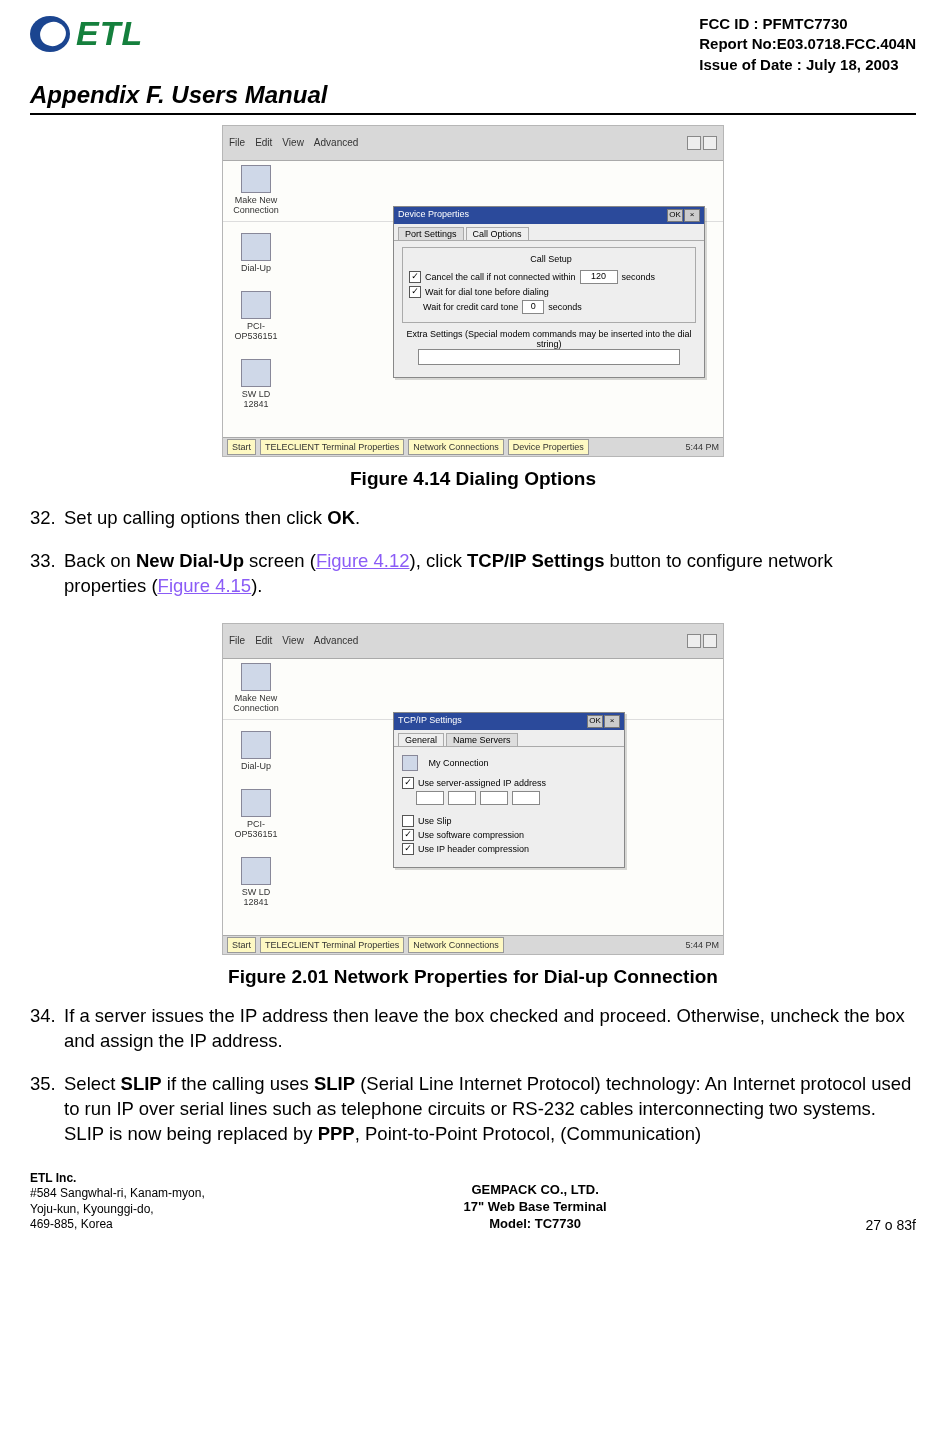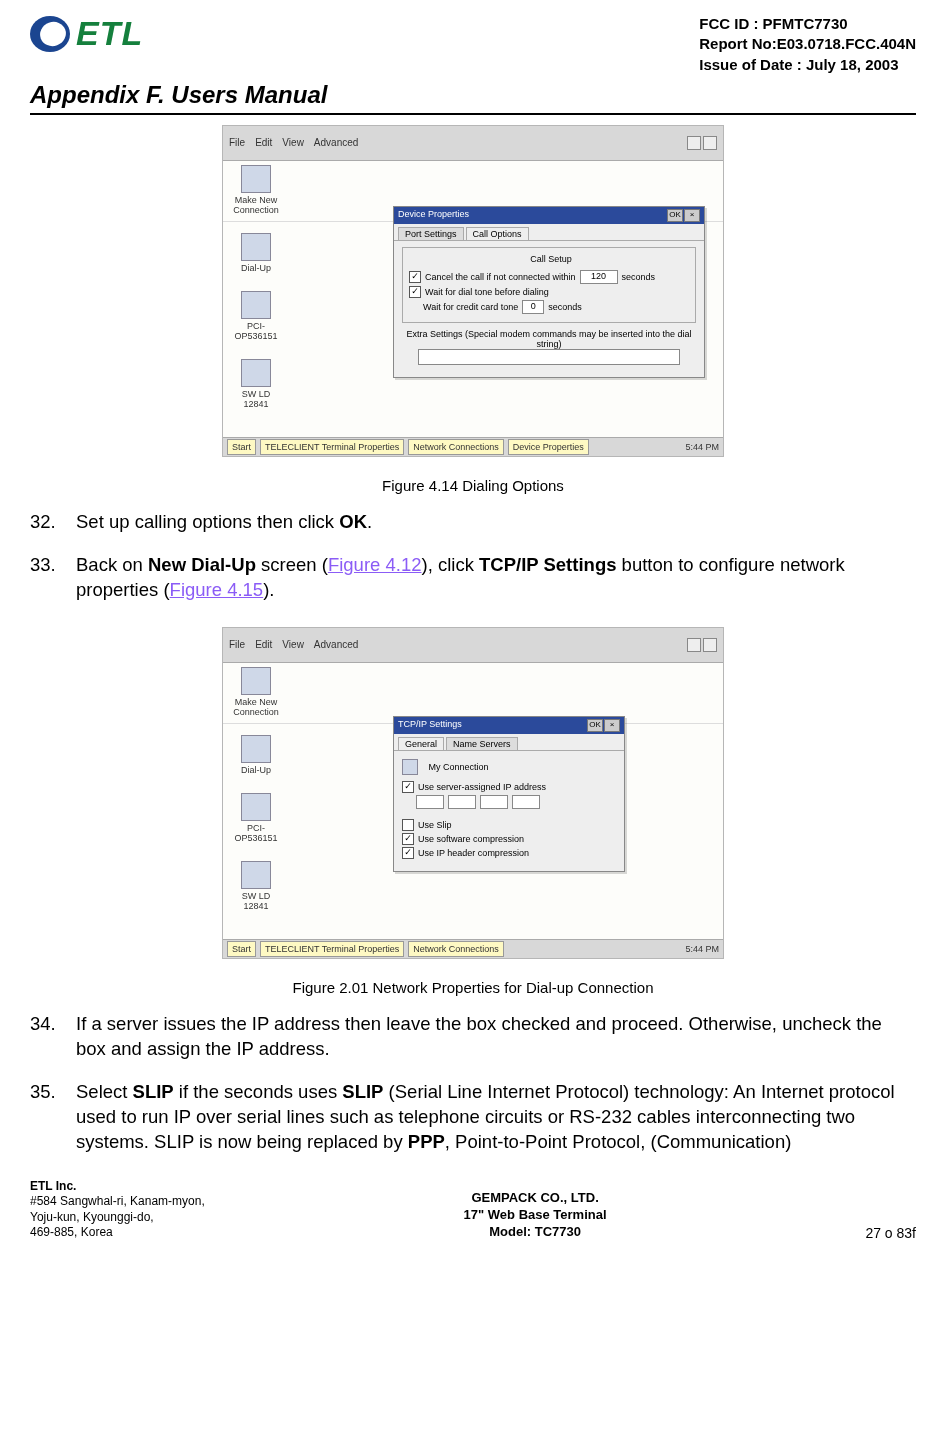--- a/index.html
+++ b/index.html
@@ -143,35 +143,34 @@
   .screenshot .dialog .chk.on::after{content:"✓";font-size:9px;line-height:9px;display:block;text-align:center;}
   .screenshot .dialog .field{border:1px solid #888;background:#fff;height:12px;width:36px;display:inline-block;}
   .screenshot .dialog .wide{width:260px;height:14px;}
   .screenshot .taskbar{
     position:absolute;left:0;right:0;bottom:0;height:18px;background:#d8d8d8;
     display:flex;align-items:center;gap:4px;padding:0 4px;font-size:9px;border-top:1px solid #aaa;color:#333;
   }
   .screenshot .taskbar .btn{border:1px solid #999;background:#fef9c3;padding:0 4px;height:14px;line-height:14px;}
   .screenshot .taskbar .time{margin-left:auto;}
   .fig-caption{
-    font-weight:normal;
-    font-size:15px;
-    margin-top:16px;
+    font-weight:bold;
+    font-size:19px;
+    margin-top:7px;
   }
   ol.steps{
     list-style:none;
     padding:0;
     margin:16px 0 0 0;
     font-size:18.5px;
     line-height:1.35;
   }
   ol.steps>li{
     display:flex;
     margin-bottom:18px;
-    gap:12px;
   }
   ol.steps>li .num{
     min-width:34px;
   }
   .link{color:#8b5cf6;text-decoration:underline;}
   .footer{
     margin-top:24px;
     border-top:0;
   }
   .footer-row{
@@ -377,21 +376,21 @@
   </div>
 
   <ol class="steps">
     <li>
       <span class="num">34.</span>
       <span>If a server issues the IP address then leave the box checked and proceed. Otherwise, uncheck the box and assign the IP address.</span>
     </li>
     <li>
       <span class="num">35.</span>
       <span>
-        <span>Select </span><b>SLIP</b><span> if the seconds uses </span><b>SLIP</b><span> (Serial Line Internet Protocol) technology:  An Internet protocol used to run IP over serial lines such as telephone circuits or RS-232 cables interconnecting two systems. SLIP is now being replaced by </span><b>PPP</b><span>, Point-to-Point Protocol, (Communication)</span>
+        <span>Select </span><b>SLIP</b><span> if the calling uses </span><b>SLIP</b><span> (Serial Line Internet Protocol) technology:  An Internet protocol used to run IP over serial lines such as telephone circuits or RS-232 cables interconnecting two systems. SLIP is now being replaced by </span><b>PPP</b><span>, Point-to-Point Protocol, (Communication)</span>
       </span>
     </li>
   </ol>
 
   <div class="footer">
     <div class="footer-row">
       <div class="footer-left">
         <b>ETL Inc.</b><br>
         <span>#584 Sangwhal-ri, Kanam-myon,</span><br>
         <span>Yoju-kun, Kyounggi-do,</span><br>

